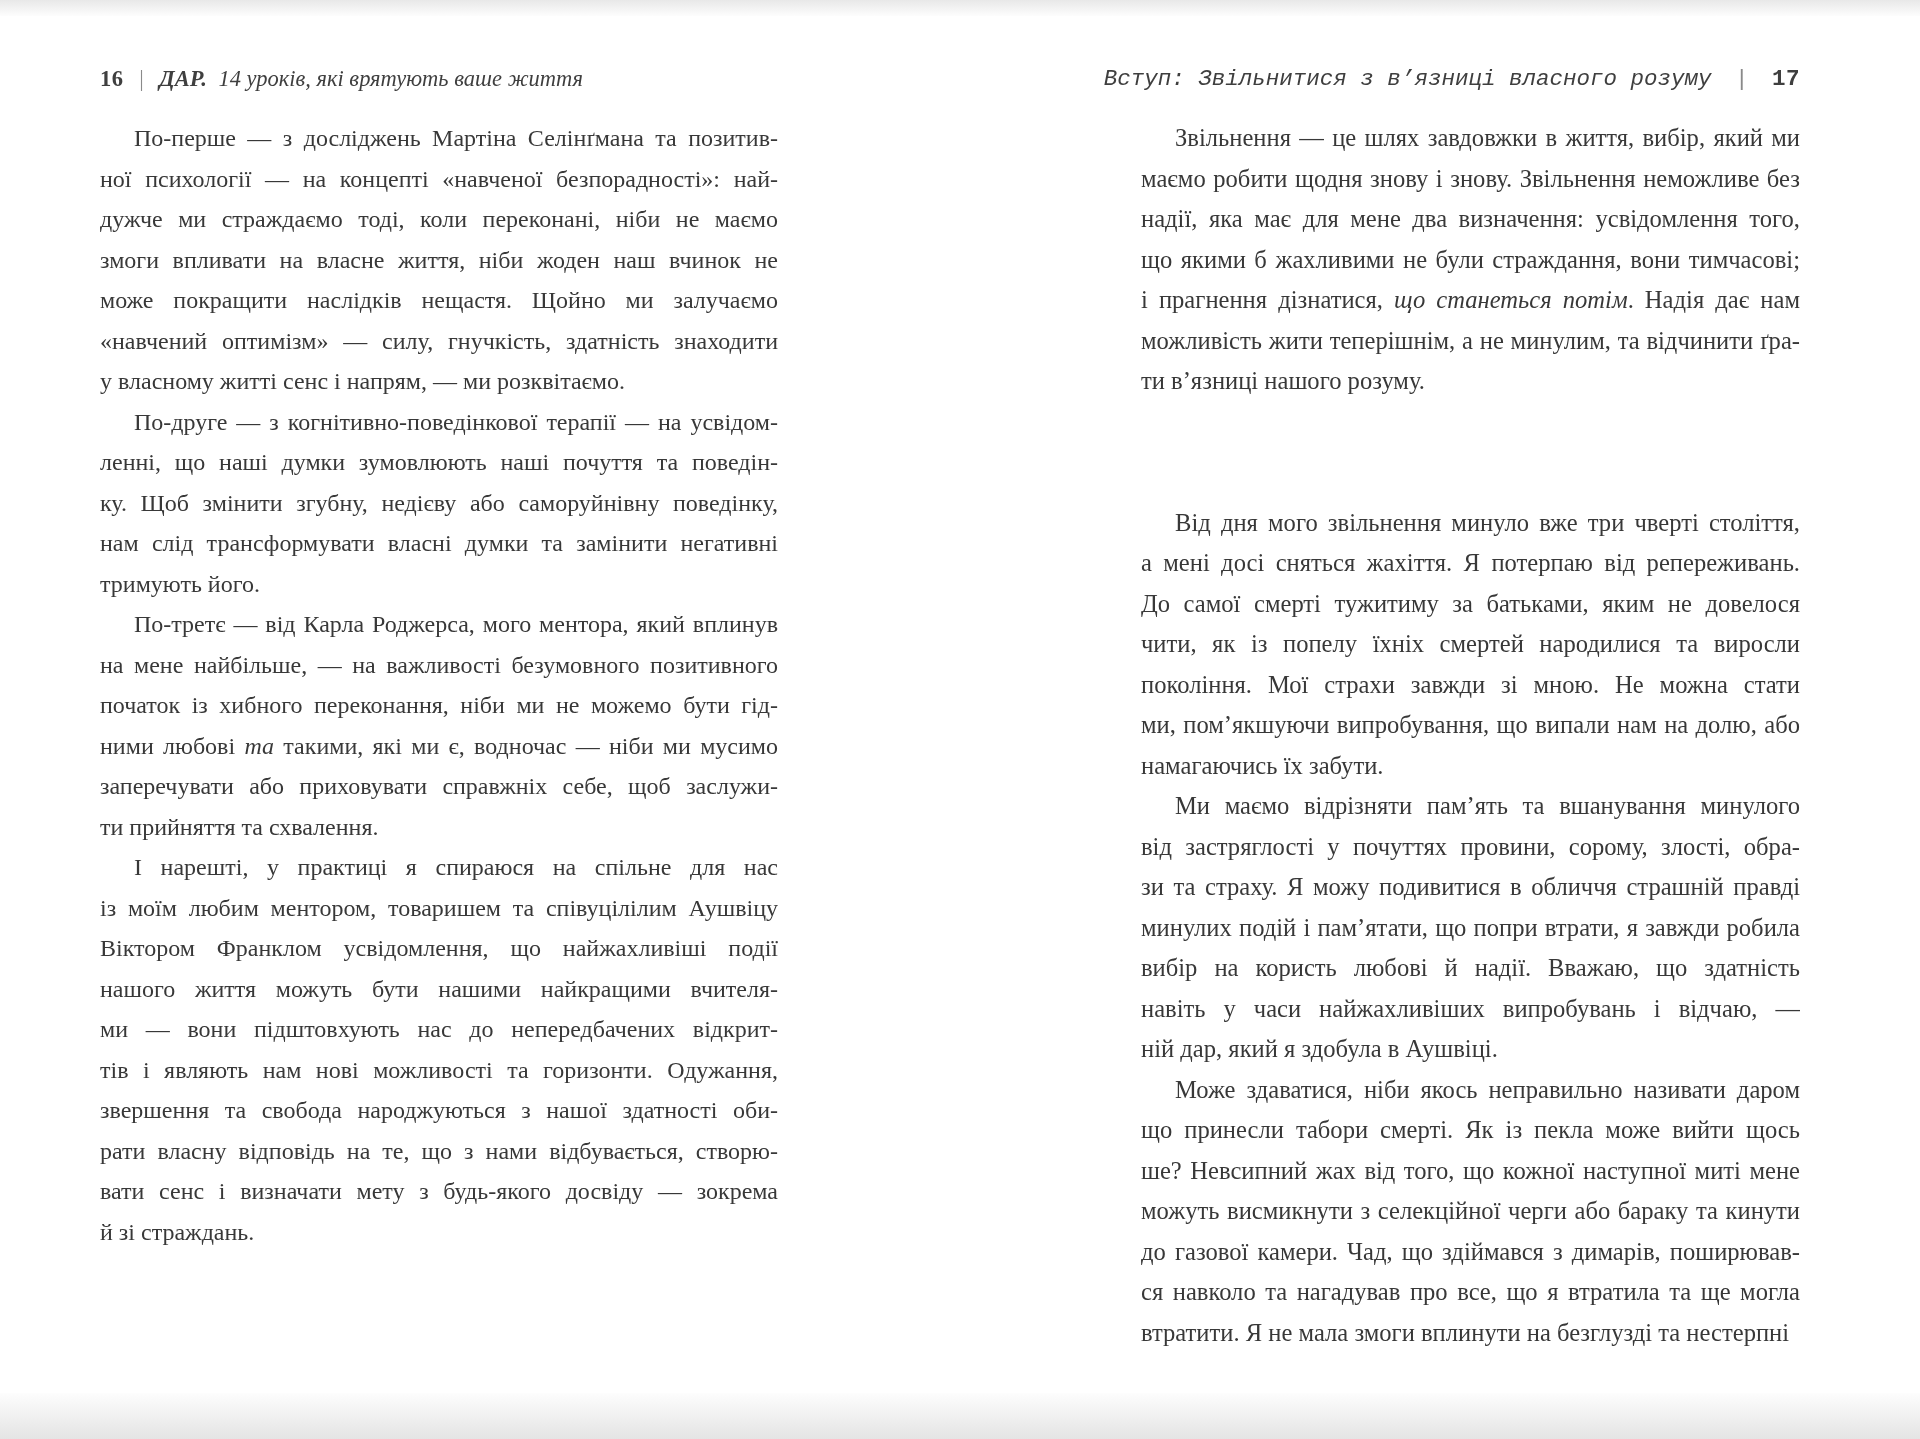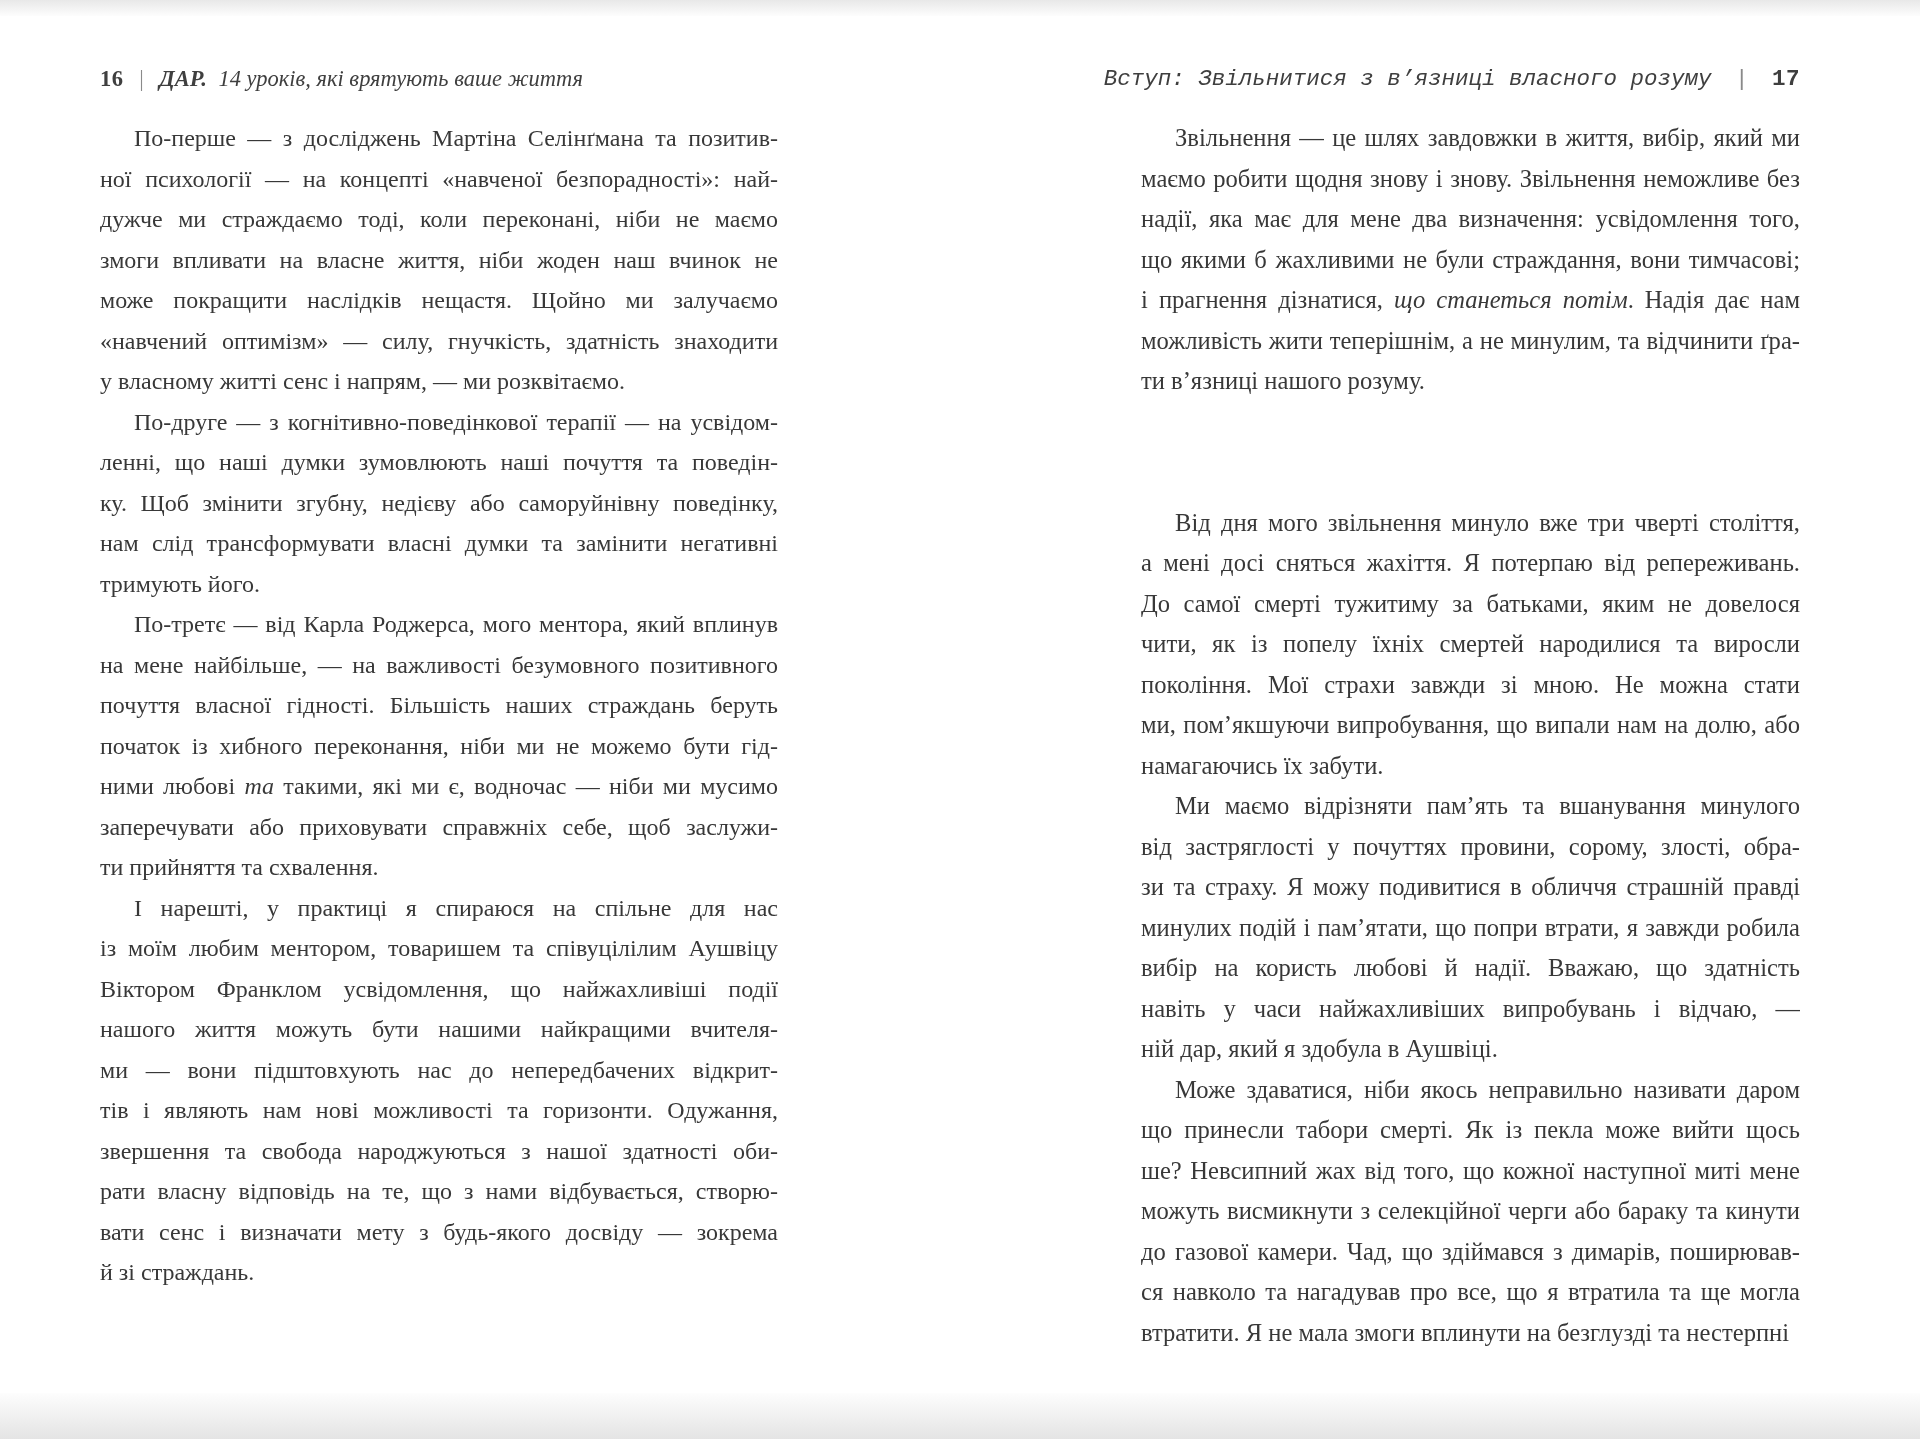--- a/index.html
+++ b/index.html
@@ -64,21 +64,20 @@
       <div class="para">
         <div class="line first"><span>По-друге — з когнітивно-поведінкової терапії — на усвідом-</span></div>
         <div class="line"><span>ленні, що наші думки зумовлюють наші почуття та поведін-</span></div>
         <div class="line"><span>ку. Щоб змінити згубну, недієву або саморуйнівну поведінку,</span></div>
         <div class="line"><span>нам слід трансформувати власні думки та замінити негативні</span></div>
         <div class="line last"><span>тримують його.</span></div>
       </div>
       <div class="para">
         <div class="line first"><span>По-третє — від Карла Роджерса, мого ментора, який вплинув</span></div>
         <div class="line"><span>на мене найбільше, — на важливості безумовного позитивного</span></div>
-        <div class="line"><span>почуття власної гідності. Більшість наших страждань беруть</span></div>
         <div class="line"><span>початок із хибного переконання, ніби ми не можемо бути гід-</span></div>
         <div class="line"><span>ними любові </span><em>та</em><span> такими, які ми є, водночас — ніби ми мусимо</span></div>
         <div class="line"><span>заперечувати або приховувати справжніх себе, щоб заслужи-</span></div>
         <div class="line last"><span>ти прийняття та схвалення.</span></div>
       </div>
       <div class="para">
         <div class="line first"><span>І нарешті, у практиці я спираюся на спільне для нас</span></div>
         <div class="line"><span>із моїм любим ментором, товаришем та співуцілілим Аушвіцу</span></div>
         <div class="line"><span>Віктором Франклом усвідомлення, що найжахливіші події</span></div>
         <div class="line"><span>нашого життя можуть бути нашими найкращими вчителя-</span></div>

